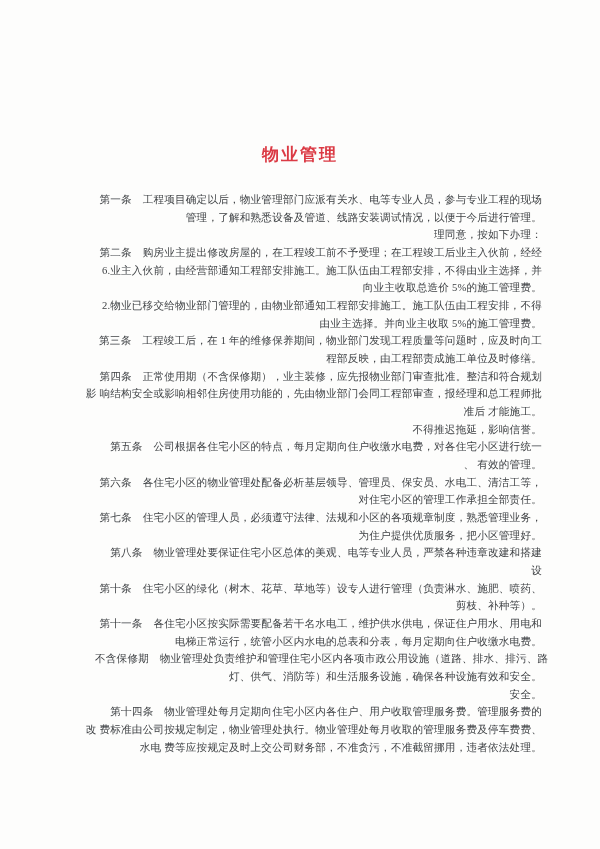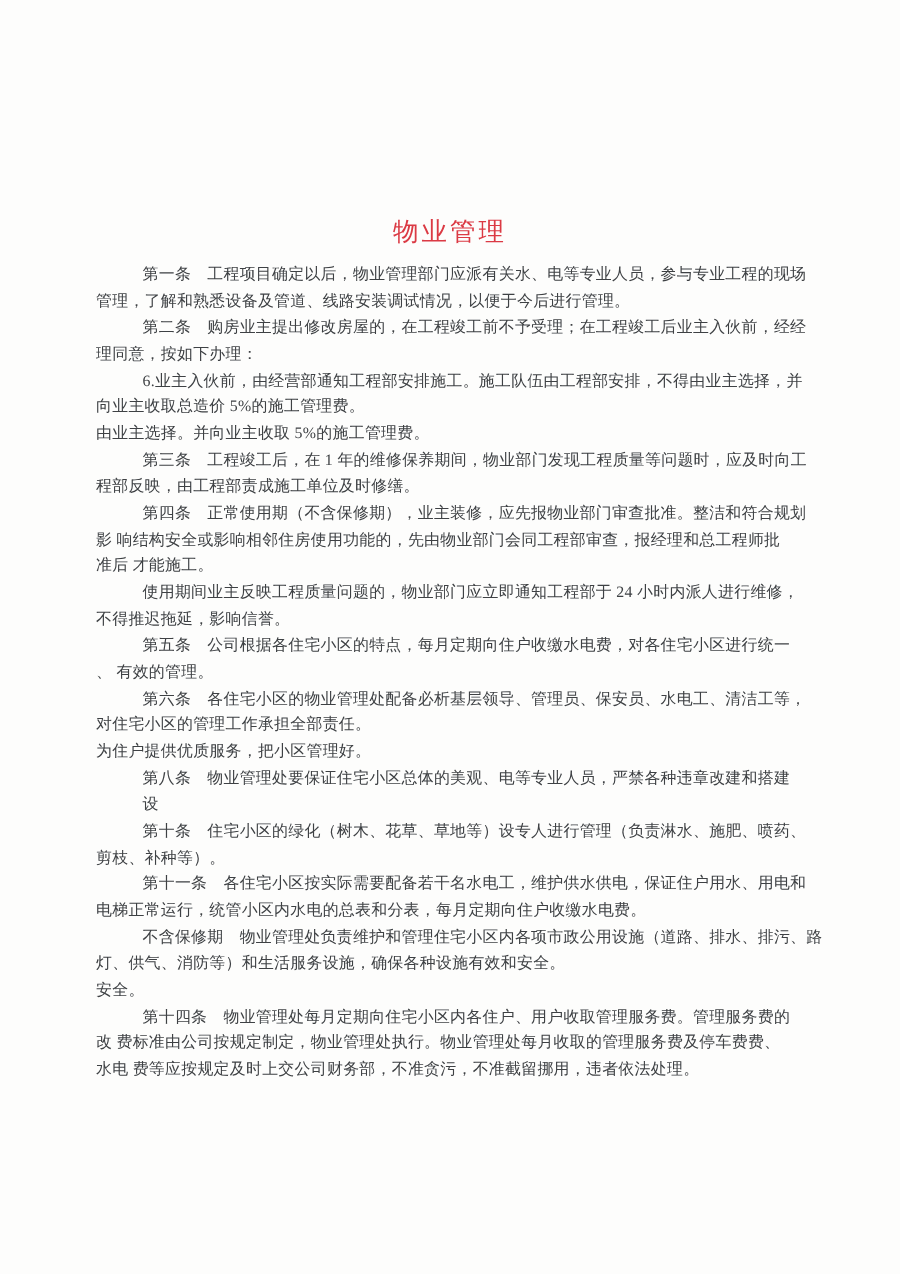--- a/index.html
+++ b/index.html
@@ -16,65 +16,67 @@
     font-family: "Liberation Serif", "DejaVu Serif", serif;
   }
   .doc-title {
     position: absolute;
     top: 143px;
     left: 0;
     width: 100%;
     margin: 0;
     text-align: center;
     font-size: 17px;
-    font-weight: normal;
+    font-weight: bold;
     letter-spacing: 2px;
   }
   .doc-body {
     position: absolute;
-    top: 175px;
+    top: 191px;
     left: 64px;
     width: 478px;
     font-size: 10.6px;
     letter-spacing: 0.2px;
+    text-align: right;
   }
   .line {
     height: 17.68px;
     line-height: 17.68px;
     white-space: nowrap;
     overflow: visible;
   }
   .line.indent {
     padding-left: 31px;
   }
 </style>
 </head>
 <body>
 
 <div class="page" style="background: rgb(253, 253, 252);">
   <h1 class="doc-title" style="color: rgb(219, 58, 68);">物业管理</h1>
   <div class="doc-body" style="color: rgb(62, 65, 68);">
       <div class="line indent">第一条　工程项目确定以后，物业管理部门应派有关水、电等专业人员，参与专业工程的现场</div>
       <div class="line">管理，了解和熟悉设备及管道、线路安装调试情况，以便于今后进行管理。</div>
+      <div class="line">理同意，按如下办理：</div>
       <div class="line indent">第二条　购房业主提出修改房屋的，在工程竣工前不予受理；在工程竣工后业主入伙前，经经</div>
-      <div class="line">理同意，按如下办理：</div>
       <div class="line indent">6.业主入伙前，由经营部通知工程部安排施工。施工队伍由工程部安排，不得由业主选择，并</div>
       <div class="line">向业主收取总造价 5%的施工管理费。</div>
+      <div class="line indent">2.物业已移交给物业部门管理的，由物业部通知工程部安排施工。施工队伍由工程安排，不得</div>
       <div class="line">由业主选择。并向业主收取 5%的施工管理费。</div>
       <div class="line indent">第三条　工程竣工后，在 1 年的维修保养期间，物业部门发现工程质量等问题时，应及时向工</div>
       <div class="line">程部反映，由工程部责成施工单位及时修缮。</div>
       <div class="line indent">第四条　正常使用期（不含保修期），业主装修，应先报物业部门审查批准。整洁和符合规划</div>
       <div class="line">影 响结构安全或影响相邻住房使用功能的，先由物业部门会同工程部审查，报经理和总工程师批</div>
       <div class="line">准后 才能施工。</div>
-      <div class="line indent">使用期间业主反映工程质量问题的，物业部门应立即通知工程部于 24 小时内派人进行维修，</div>
       <div class="line">不得推迟拖延，影响信誉。</div>
       <div class="line indent">第五条　公司根据各住宅小区的特点，每月定期向住户收缴水电费，对各住宅小区进行统一</div>
       <div class="line">、 有效的管理。</div>
       <div class="line indent">第六条　各住宅小区的物业管理处配备必析基层领导、管理员、保安员、水电工、清洁工等，</div>
       <div class="line">对住宅小区的管理工作承担全部责任。</div>
+      <div class="line indent">第七条　住宅小区的管理人员，必须遵守法律、法规和小区的各项规章制度，熟悉管理业务，</div>
       <div class="line">为住户提供优质服务，把小区管理好。</div>
       <div class="line indent">第八条　物业管理处要保证住宅小区总体的美观、电等专业人员，严禁各种违章改建和搭建</div>
       <div class="line indent">设</div>
       <div class="line indent">第十条　住宅小区的绿化（树木、花草、草地等）设专人进行管理（负责淋水、施肥、喷药、</div>
       <div class="line">剪枝、补种等）。</div>
       <div class="line indent">第十一条　各住宅小区按实际需要配备若干名水电工，维护供水供电，保证住户用水、用电和</div>
       <div class="line">电梯正常运行，统管小区内水电的总表和分表，每月定期向住户收缴水电费。</div>
       <div class="line indent">不含保修期　物业管理处负责维护和管理住宅小区内各项市政公用设施（道路、排水、排污、路</div>
       <div class="line">灯、供气、消防等）和生活服务设施，确保各种设施有效和安全。</div>
       <div class="line">安全。</div>

